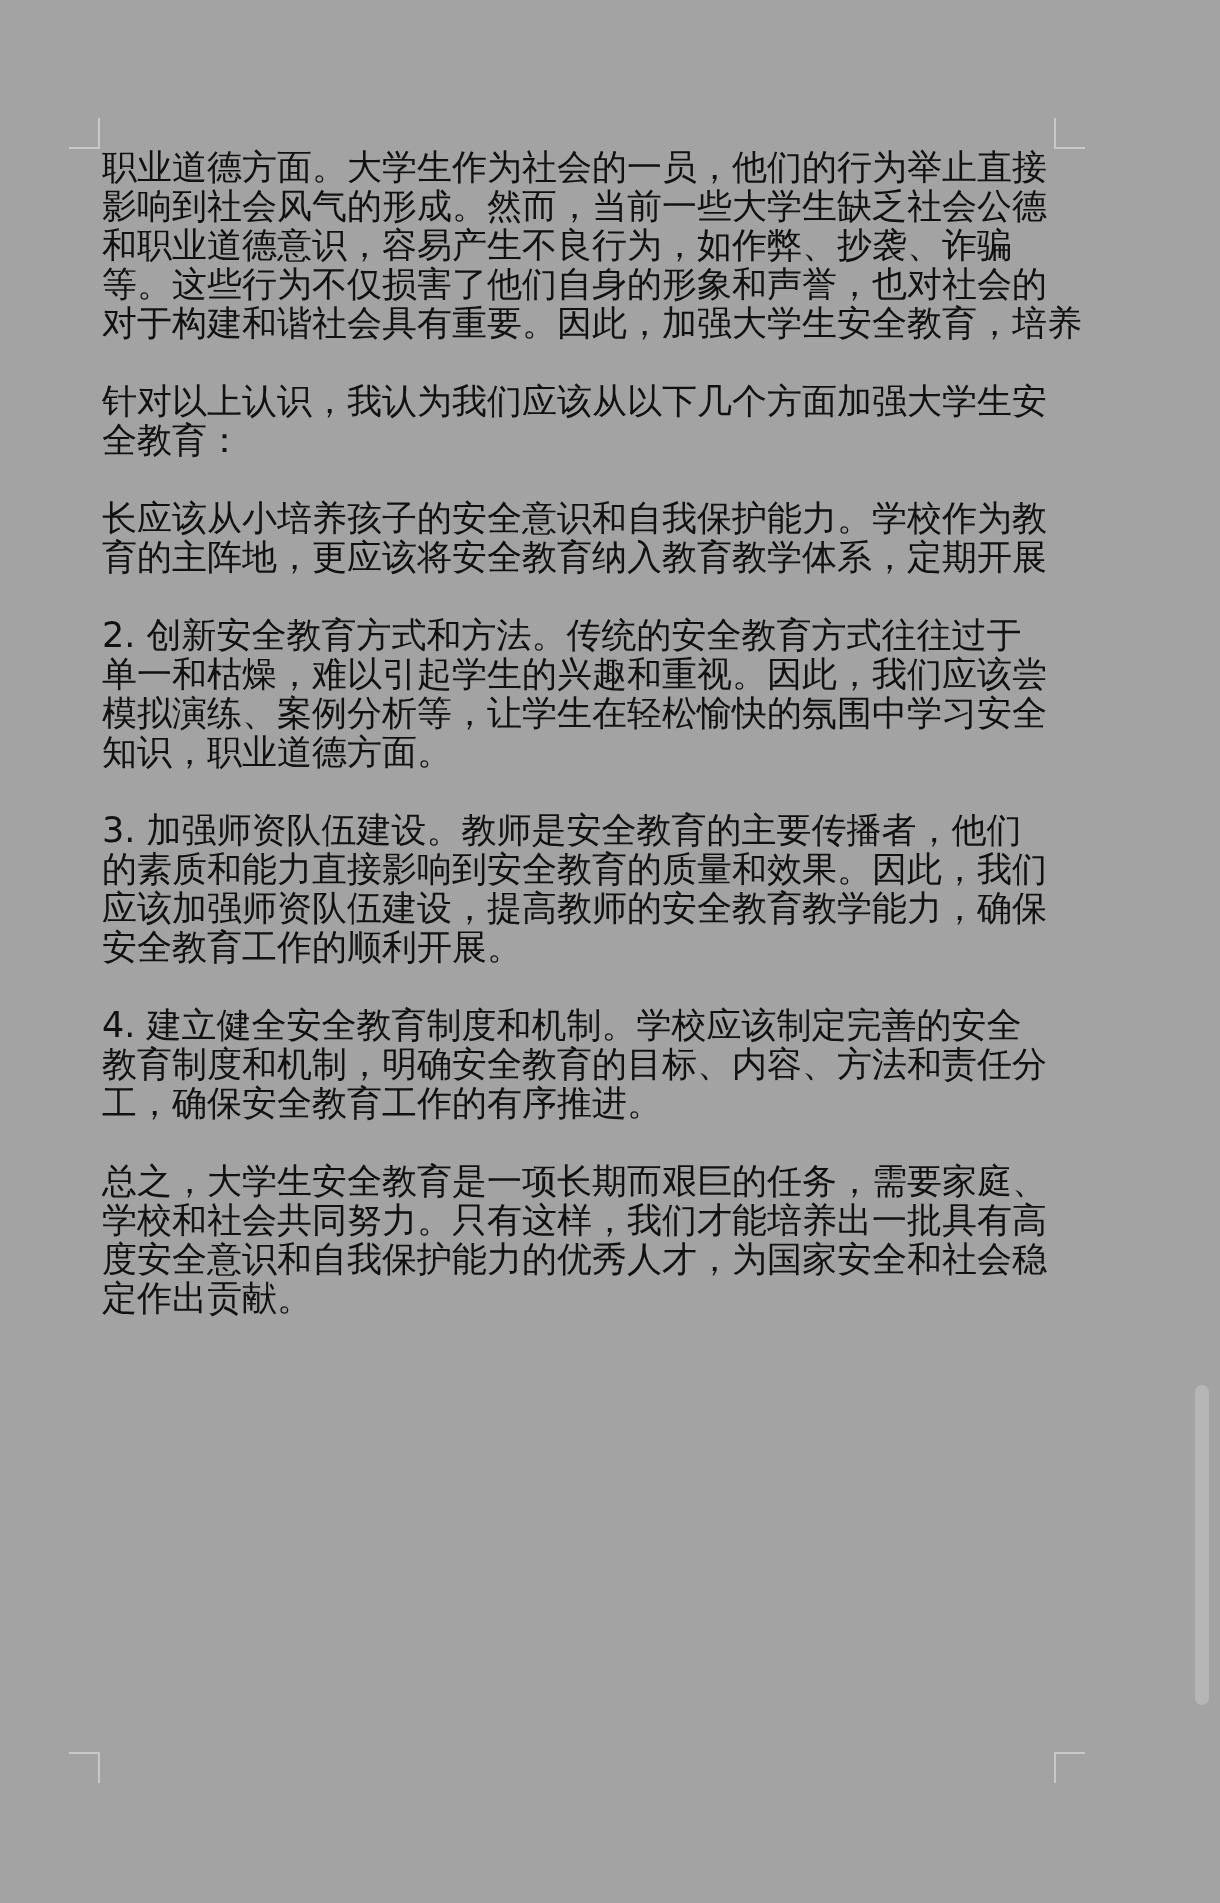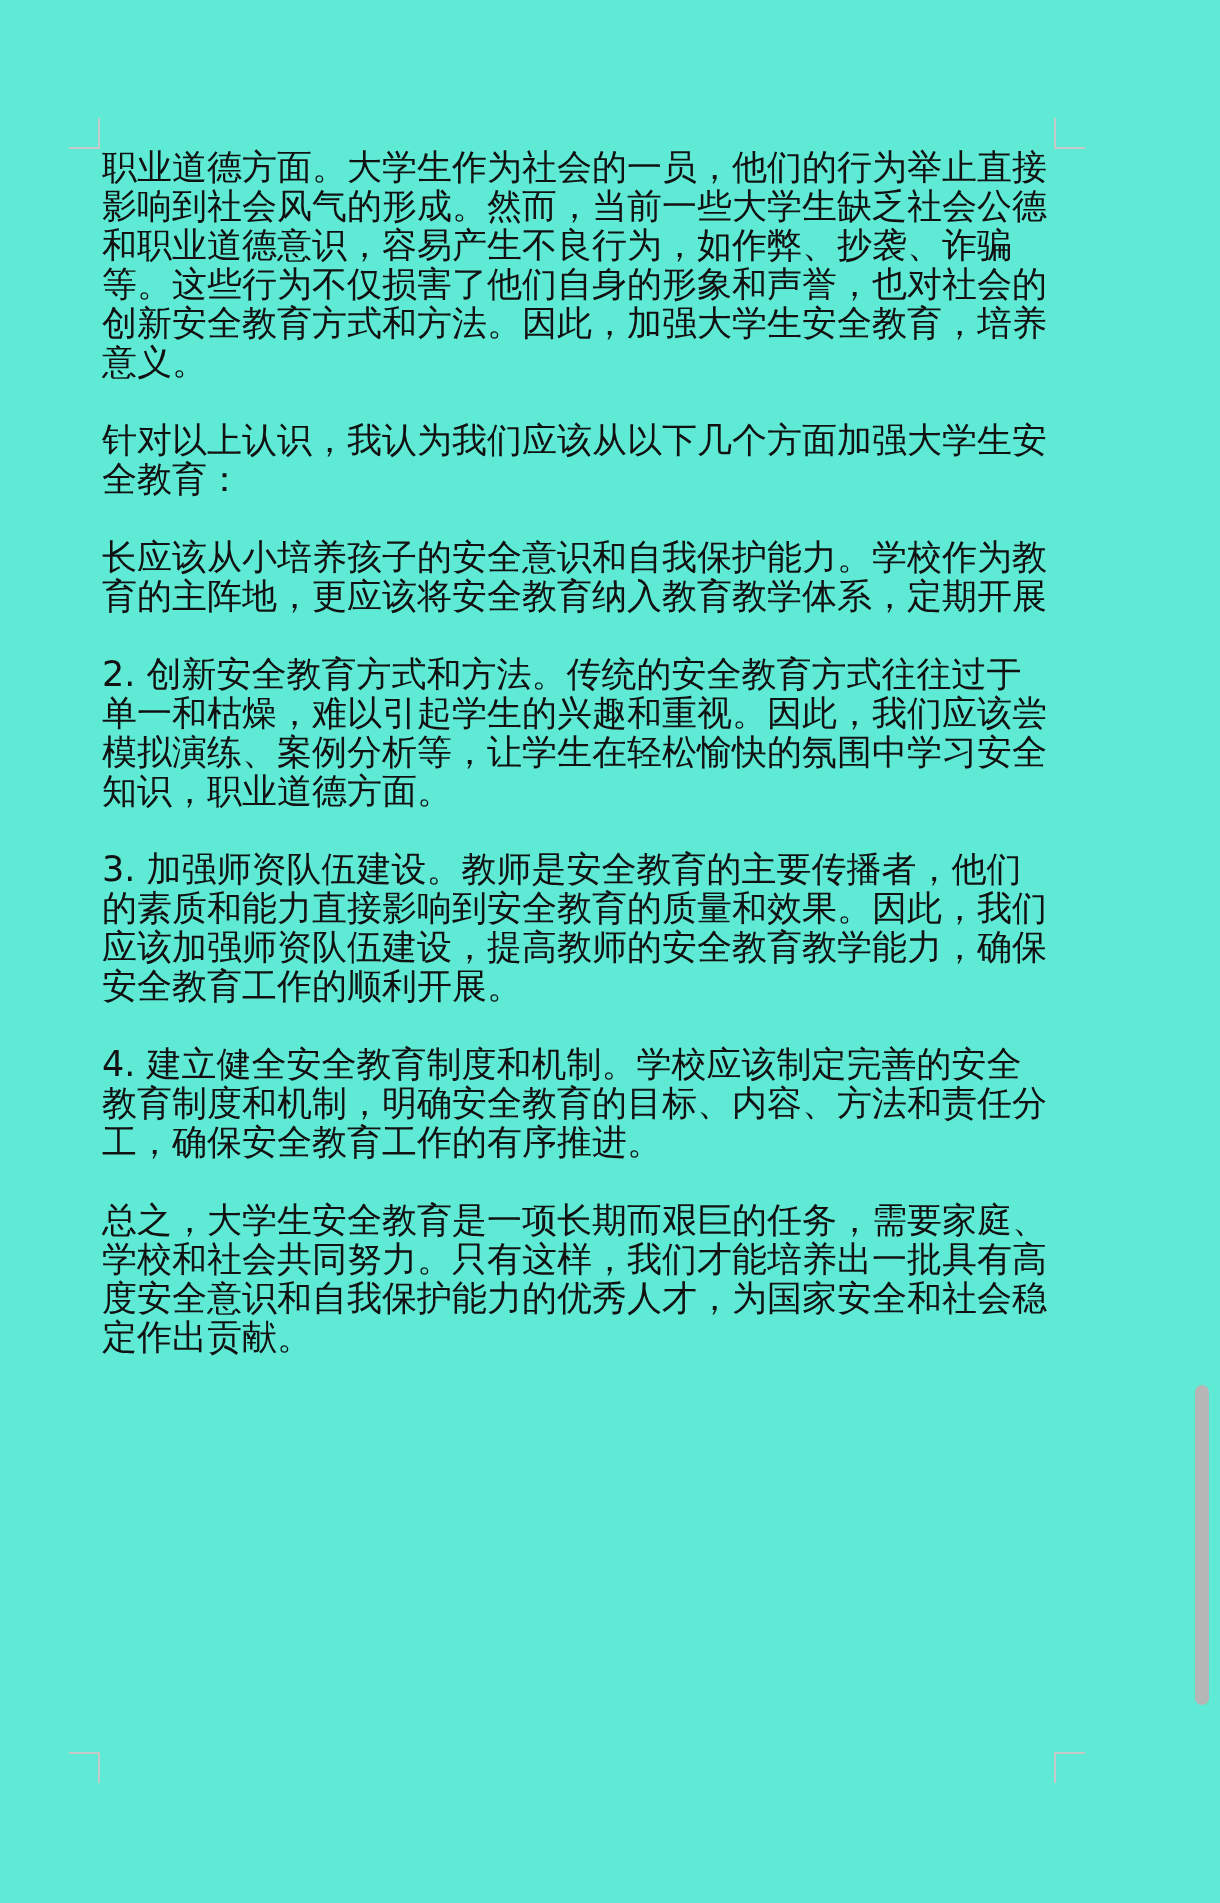--- a/index.html
+++ b/index.html
@@ -12,21 +12,21 @@
     height: 1903px;
     position: relative;
     overflow: hidden;
     font-family: "DejaVu Sans", "Liberation Sans", sans-serif;
     color: #111111;
   }
   .page {
     position: absolute;
     left: 0; top: 0;
     width: 1220px; height: 1903px;
-    background: #5eead4;
+    background: #a3a3a3;
   }
   .corner {
     position: absolute;
     width: 31px;
     height: 31px;
     box-sizing: border-box;
     border-color: #c8c8c8;
     border-style: solid;
     border-width: 0;
   }
@@ -79,22 +79,21 @@
   <div class="corner bl"></div>
   <div class="corner br"></div>
 
   <div class="body-text">
 
     <p class="para">
       <span class="line">职业道德方面。大学生作为社会的一员，他们的行为举止直接</span>
       <span class="line">影响到社会风气的形成。然而，当前一些大学生缺乏社会公德</span>
       <span class="line">和职业道德意识，容易产生不良行为，如作弊、抄袭、诈骗</span>
       <span class="line">等。这些行为不仅损害了他们自身的形象和声誉，也对社会的</span>
-      <span class="line">创新安全教育方式和方法。因此，加强大学生安全教育，培养</span>
-      <span class="line">意义。</span>
+      <span class="line">对于构建和谐社会具有重要。因此，加强大学生安全教育，培养</span>
     </p>
 
     <p class="para">
       <span class="line">针对以上认识，我认为我们应该从以下几个方面加强大学生安</span>
       <span class="line">全教育：</span>
     </p>
 
     <p class="para">
       <span class="line">长应该从小培养孩子的安全意识和自我保护能力。学校作为教</span>
       <span class="line">育的主阵地，更应该将安全教育纳入教育教学体系，定期开展</span>

